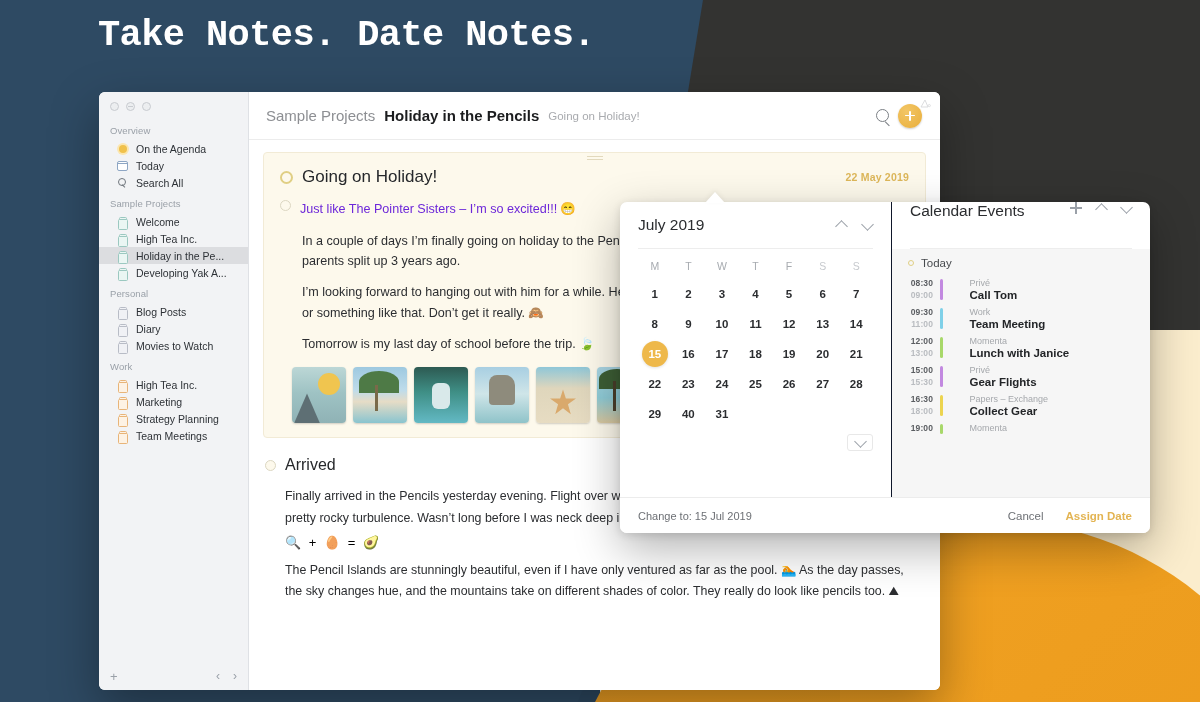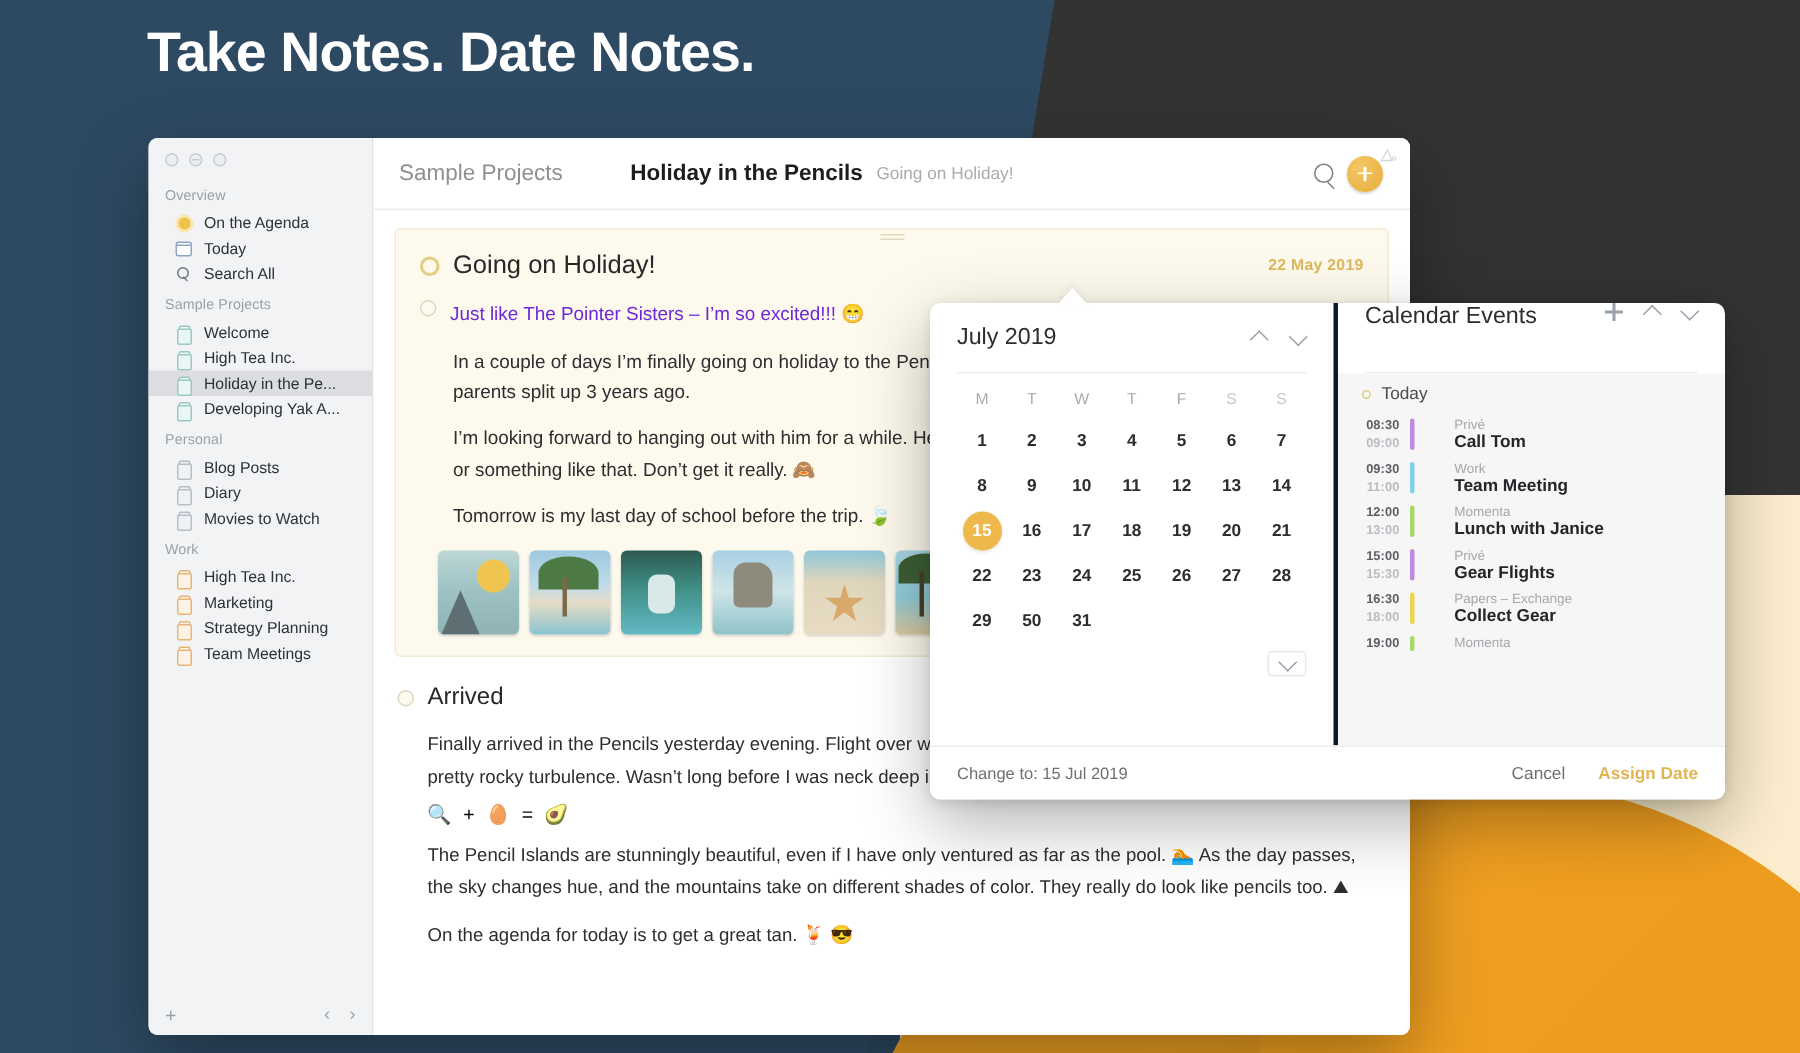--- a/index.html
+++ b/index.html
@@ -35,21 +35,21 @@
     position: absolute; left: 560px; top: 520px; width: 280px; height: 400px;
     background: rgba(0,0,0,0.03);
     border-radius: 330px 0 0 0;
   }
 
   
   #headline {
     position: absolute; left: 98px; top: 14px;
     color: #ffffff;
     font-size: 37px; font-weight: bold; letter-spacing: -0.6px;
-    font-family: Liberation Sans, sans-serif;
+    font-family: Liberation Mono, monospace;
     z-index: 5;
   }
 
   
   #app-window {
     position: absolute; left: 99px; top: 92px;
     width: 841px; height: 598px;
     background: #ffffff;
     border-radius: 6px;
     box-shadow: 0 18px 48px rgba(0,0,0,0.34);
@@ -125,21 +125,21 @@
 
   
   #main { flex: 1 1 auto; position: relative; background:#ffffff; overflow:hidden; }
 
   #doc-header {
     height: 48px; display:flex; align-items:center;
     padding: 0 18px 0 17px; gap: 9px;
     border-bottom: 1px solid #ececec;
   }
   #crumb-project { font-size: 15px; color:#8d8f93; font-weight: 400; }
-  #crumb-title   { font-size: 15px; color:#1c1d1f; font-weight: bold; margin-left: 36px; }
+  #crumb-title   { font-size: 15px; color:#1c1d1f; font-weight: bold; }
   #crumb-sub     { font-size: 11.5px; color:#a9abaf; }
   #doc-header-spacer { flex:1 1 auto; }
   #hdr-search {
     width:13px;height:13px;border:1.4px solid #7b7f85;border-radius:50%;position:relative;
   }
   #hdr-search:after{
     content:"";position:absolute;right:-3px;bottom:-1.5px;width:6px;height:1.4px;
     background:#7b7f85;transform:rotate(45deg);transform-origin:left center;
   }
   #hdr-add {
@@ -215,21 +215,21 @@
     overflow:hidden;
   }
   #pop-arrow{
     position:absolute; left:705px; top:192px; width:0;height:0;
     border-left:10px solid transparent; border-right:10px solid transparent;
     border-bottom:11px solid #ffffff;
     z-index:41;
     filter: drop-shadow(0 -2px 2px rgba(0,0,0,0.05));
   }
   #pop-body{ flex:1 1 auto; display:flex; min-height:0; }
-  #cal-pane { width:272px; flex:0 0 272px; border-right:3px solid #0f172a; padding:0 18px; }
+  #cal-pane { width:272px; flex:0 0 272px; border-right:1px solid #0f172a; padding:0 18px; }
   #cal-head { display:flex; align-items:center; height:46px; }
   #cal-month { font-size:15.5px; color:#2b2d30; }
   #cal-navs { margin-left:auto; display:flex; gap:15px; }
   .chev { width:11px;height:11px; position:relative; }
   .chev:before{
     content:""; position:absolute; left:1px; top:2px;
     width:8px;height:8px;
     border-left:1.5px solid #9aa0a8; border-bottom:1.5px solid #9aa0a8;
   }
   .chev.up:before{ transform:rotate(135deg); }
@@ -477,21 +477,20 @@
     </div>
 
     <div id="arrived">
       <div class="note-head">
         <span class="bullet-ring thin"></span>
         <span class="note-title">Arrived</span>
       </div>
       <div class="w-para first">Finally arrived in the Pencils yesterday evening. Flight over was bumpy – apparently all this sun makes for some pretty rocky turbulence. Wasn’t long before I was neck deep in two eggs over-easy from our wait at the airport.</div>
       <div class="emoji-row">🔍 + 🥚 = 🥑</div>
       <div class="w-para">The Pencil Islands are stunningly beautiful, even if I have only ventured as far as the pool. 🏊 As the day passes, the sky changes hue, and the mountains take on different shades of color. They really do look like pencils too. ⛰</div>
-      <div class="w-para">On the agenda for today is to get a great tan. 🍹 😎</div>
     </div>
 
   </div>
 </div>
 
 <div id="pop-arrow"></div>
 <div id="popover">
   <div id="pop-body">
 
     <div id="cal-pane">
@@ -535,21 +534,21 @@
           <div class="day">20</div>
           <div class="day">21</div>
           <div class="day">22</div>
           <div class="day">23</div>
           <div class="day">24</div>
           <div class="day">25</div>
           <div class="day">26</div>
           <div class="day">27</div>
           <div class="day">28</div>
           <div class="day">29</div>
-          <div class="day">50</div>
+          <div class="day">40</div>
           <div class="day">31</div>
           <div class="day empty"></div>
           <div class="day empty"></div>
           <div class="day empty"></div>
           <div class="day empty"></div>
         </div>
       <div id="cal-more">
         <span class="box">
           <span class="chev down"></span>
         </span>

